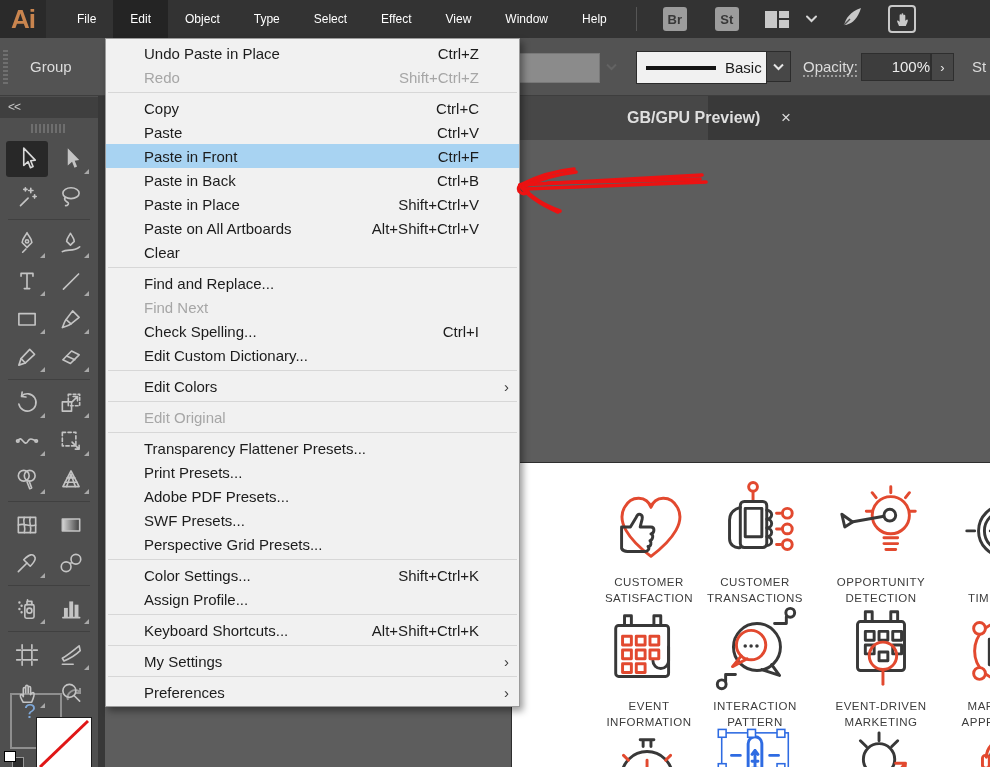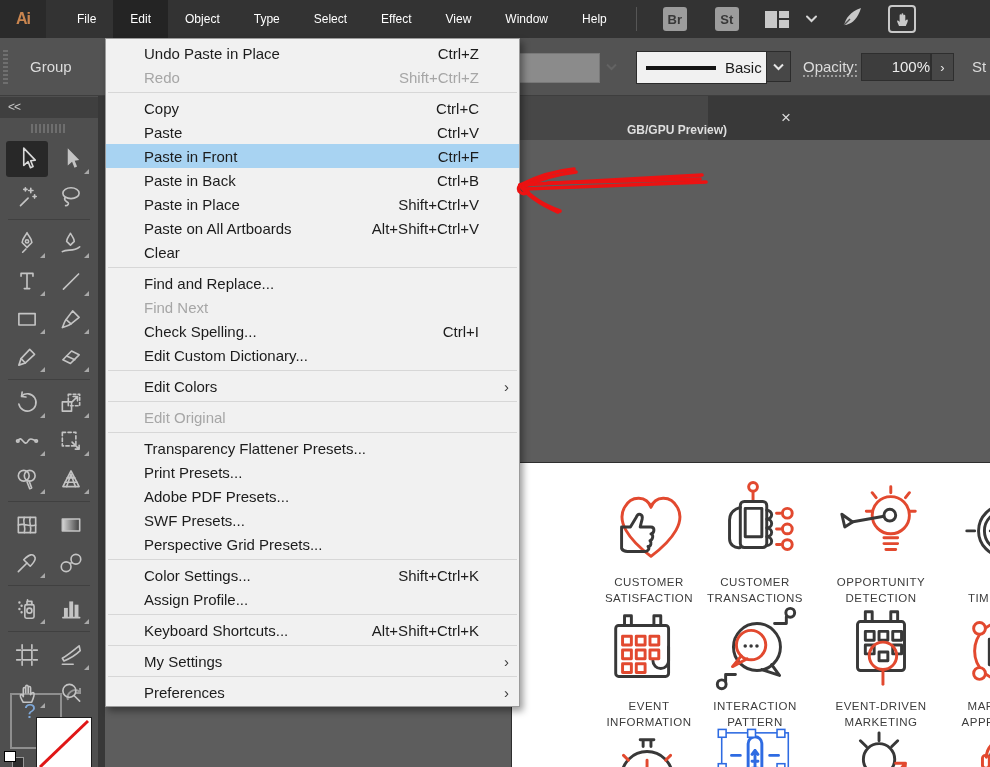--- a/index.html
+++ b/index.html
@@ -4,21 +4,21 @@
 <style>
   html,body{margin:0;padding:0;background:#222;}
   .app{position:relative;width:990px;height:767px;overflow:hidden;
        font-family:"Liberation Sans",sans-serif;background:#5d5d5d;
        -webkit-font-smoothing:antialiased;}
 
   
   .menubar{position:absolute;left:0;top:0;width:990px;height:38px;background:#333333;
            display:flex;align-items:center;z-index:30;}
   .ai-logo{width:46px;height:38px;background:#2a2a2a;color:#c9854f;font-weight:bold;
-           font-size:16px;display:flex;align-items:center;justify-content:center;letter-spacing:-1px;}
+           font-size:26px;display:flex;align-items:center;justify-content:center;letter-spacing:-1px;}
   .mb-spacer{width:14px;}
   .menu-root{padding:16px 17px;line-height:38px;color:#ffffff;font-size:12px;cursor:default;}
   .menu-root.active{background:#242424;}
   .mb-vsep{width:1px;height:24px;background:#565656;margin:0 12px;}
   .sq-badge{width:24px;height:24px;background:#9c9c9c;color:#383838;font-weight:bold;font-size:13px;
             border-radius:3px;display:flex;align-items:center;justify-content:center;margin:0 14px;}
   .ws-icon{display:flex;gap:2px;margin:0 6px 0 12px;}
   .ws-icon .big{width:12px;height:17px;background:#c9c9c9;}
   .ws-icon .col{display:flex;flex-direction:column;gap:2px;}
   .ws-icon .sm{width:10px;height:7.5px;background:#c9c9c9;}
@@ -46,22 +46,22 @@
   .opacity-field{position:absolute;left:861px;top:15px;width:60px;height:26px;background:#3d3d3d;
                  border:1px solid #2e2e2e;color:#ececec;font-size:15px;line-height:26px;padding-left:8px;text-align:right;}
   .opacity-btn{position:absolute;left:931px;top:15px;width:23px;height:28px;background:#474747;
                border:1px solid #2e2e2e;box-sizing:border-box;color:#e8e8e8;font-size:13px;
                display:flex;align-items:center;justify-content:center;}
   .style-clip{position:absolute;left:972px;top:0;line-height:57px;font-size:15px;color:#dcdcdc;}
 
   
   .tabbar{position:absolute;left:105px;top:95px;width:885px;height:45px;background:#393939;z-index:2;}
   .tab{position:absolute;left:35px;top:0;width:568px;height:45px;background:#474747;}
-  .tab-title{position:absolute;left:522px;top:0;line-height:45px;font-weight:bold;font-size:12px;
-             color:#dfdfdf;z-index:3;margin-top:13px;}
+  .tab-title{position:absolute;left:522px;top:0;line-height:45px;font-weight:bold;font-size:16px;
+             color:#dfdfdf;z-index:3;}
   .tab-close{position:absolute;left:676px;top:0;line-height:45px;font-size:17px;color:#dcdcdc;z-index:3;}
   .pasteboard{position:absolute;left:91px;top:140px;width:803px;height:627px;background:#5d5d5d;z-index:1;}
   .artboard{position:absolute;left:420px;top:322px;width:558px;height:460px;background:#ffffff;
             border:1px solid #2e2e2e;z-index:2;}
   .card{position:absolute;}
   .card svg{display:block;}
   .caption{position:absolute;width:140px;text-align:center;font-size:11.5px;letter-spacing:.5px;
            color:#3d3d3d;line-height:16px;}
 
   

